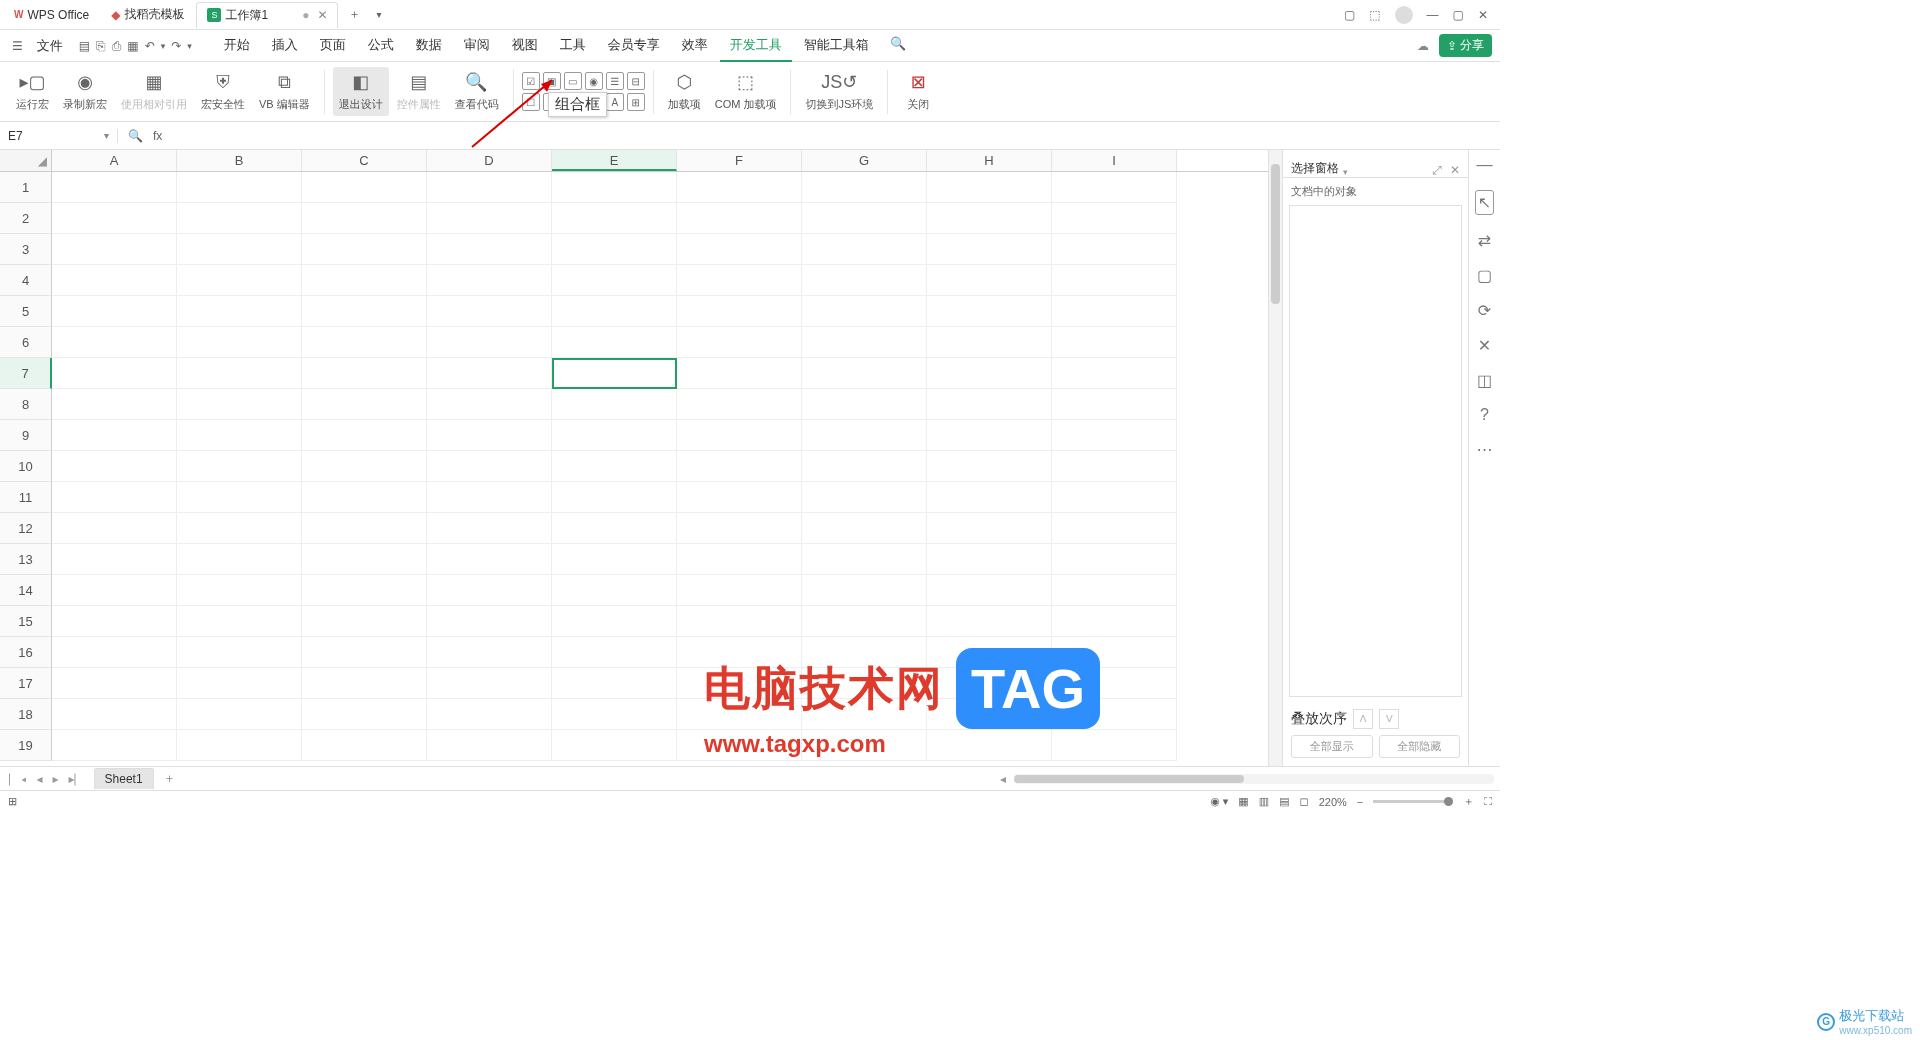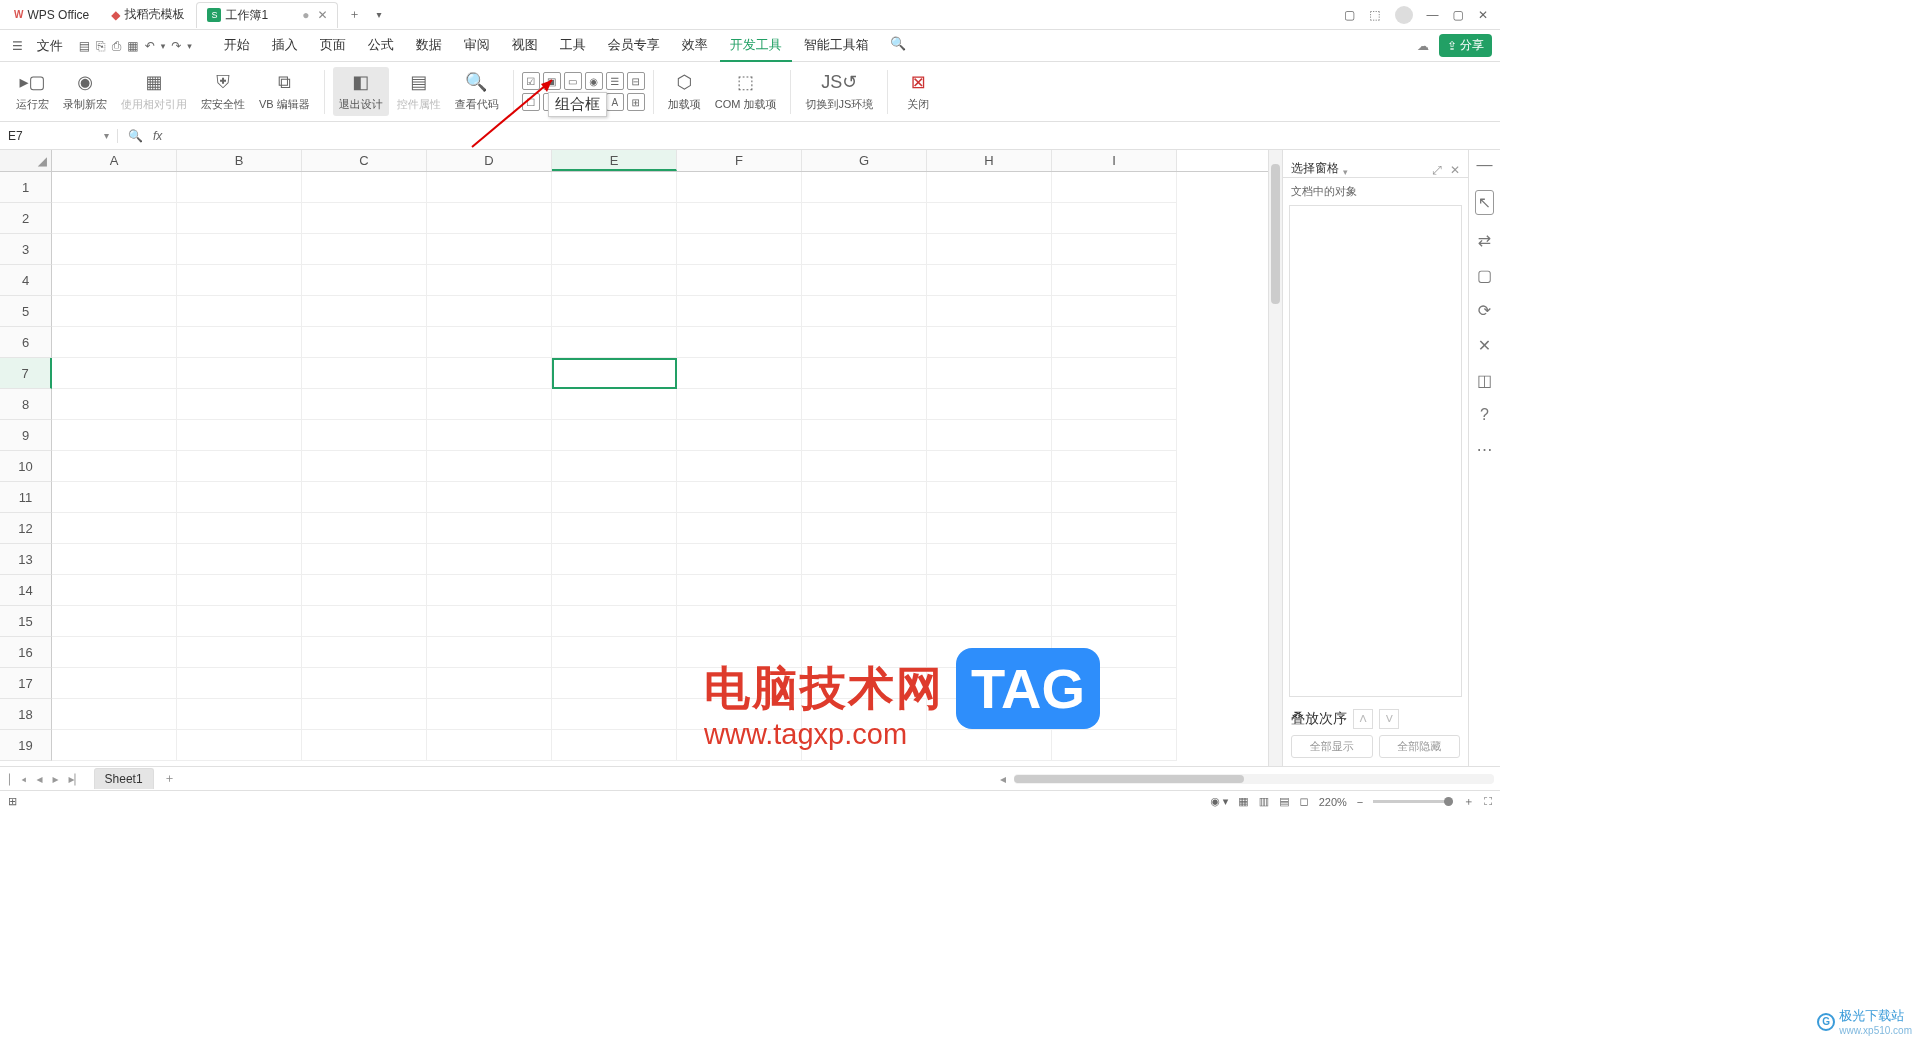--- a/index.html
+++ b/index.html
@@ -36,21 +36,21 @@
 .rib-sep { width: 1px; height: 44px; background: #e5e5e5; margin: 0 6px; }
 .rib-grid { display: grid; grid-template-columns: repeat(6, 18px); grid-template-rows: repeat(2, 18px); gap: 3px; }
 .rib-grid .cell { width: 18px; height: 18px; border: 1px solid #999; border-radius: 2px; display: flex; align-items: center; justify-content: center; font-size: 10px; color: #666; }
 .tooltip { position: absolute; left: 548px; top: 92px; background: #fff; border: 1px solid #ccc; padding: 2px 6px; font-size: 15px; box-shadow: 1px 1px 3px rgba(0,0,0,.2); }
 
 
 .formula-row { height: 28px; display: flex; align-items: center; border-bottom: 1px solid #e0e0e0; }
 .name-box { width: 118px; border-right: 1px solid #e0e0e0; padding: 0 8px; display: flex; align-items: center; justify-content: space-between; }
 .name-dd { color: #888; font-size: 10px; }
 .fx-area { display: flex; align-items: center; gap: 10px; padding: 0 10px; flex: 1; }
-.fx-label { font-style: italic; color: #666; }
+.fx-label { color: #666; }
 
 
 .main { display: flex; height: calc(100% - 30px - 32px - 60px - 28px - 24px - 22px); }
 .grid-area { flex: 1; display: flex; flex-direction: column; overflow: hidden; position: relative; }
 .col-headers { display: flex; height: 22px; border-bottom: 1px solid #ccc; }
 .corner { width: 52px; border-right: 1px solid #ccc; background: #f5f5f5; display:flex; align-items:center; justify-content:flex-end; padding-right:4px; color:#999;}
 .col-h { width: 125px; text-align: center; line-height: 22px; border-right: 1px solid #e5e5e5; background: #fafafa; color: #555; font-size: 13px; }
 .col-h.sel { background: #e8f5ee; border-bottom: 2px solid #22a065; }
 .rows { flex: 1; overflow: hidden; }
 .row { display: flex; height: 31px; }
@@ -86,21 +86,21 @@
 
 .status-bar { height: 22px; display: flex; align-items: center; border-top: 1px solid #e0e0e0; padding: 0 8px; font-size: 11px; color: #666; gap: 10px; }
 .status-right { margin-left: auto; display: flex; align-items: center; gap: 10px; }
 .zoom-slider { width: 80px; height: 3px; background: #ccc; position: relative; }
 .zoom-thumb { position: absolute; right: 0; top: -3px; width: 9px; height: 9px; background: #888; border-radius: 50%; }
 
 
 .arrow { position: absolute; left: 467px; top: 72px; pointer-events: none; }
 .watermark { position: absolute; left: 704px; top: 648px; pointer-events: none; display:flex; align-items:center; gap:12px;}
 .wm-text { color: #de3b2c; font-size: 46px; font-weight: 700; letter-spacing: 2px; }
-.wm-url { color: #de3b2c; font-size: 29px; position:absolute; top:60px; left:0;}
+.wm-url { color: #de3b2c; font-size: 24px; position:absolute; top:72px; left:0;font-weight:bold;}
 .wm-tag { background: #2e8efb; color: #fff; font-size: 56px; font-weight: 800; padding: 8px 15px; border-radius: 16px; }
 .wm-site { position: absolute; right: 8px; bottom: 4px; color: #3a9bd9; font-size: 13px; display:flex; align-items:center; gap:4px;}
 .wm-site .logo { width:18px; height:18px; border:2px solid #3a9bd9; border-radius:50%; display:flex; align-items:center; justify-content:center; font-size:10px; font-weight:bold;}
 
 svg { display: block; }
 </style>
 </head>
 <body>
 
 <div class="titlebar">

